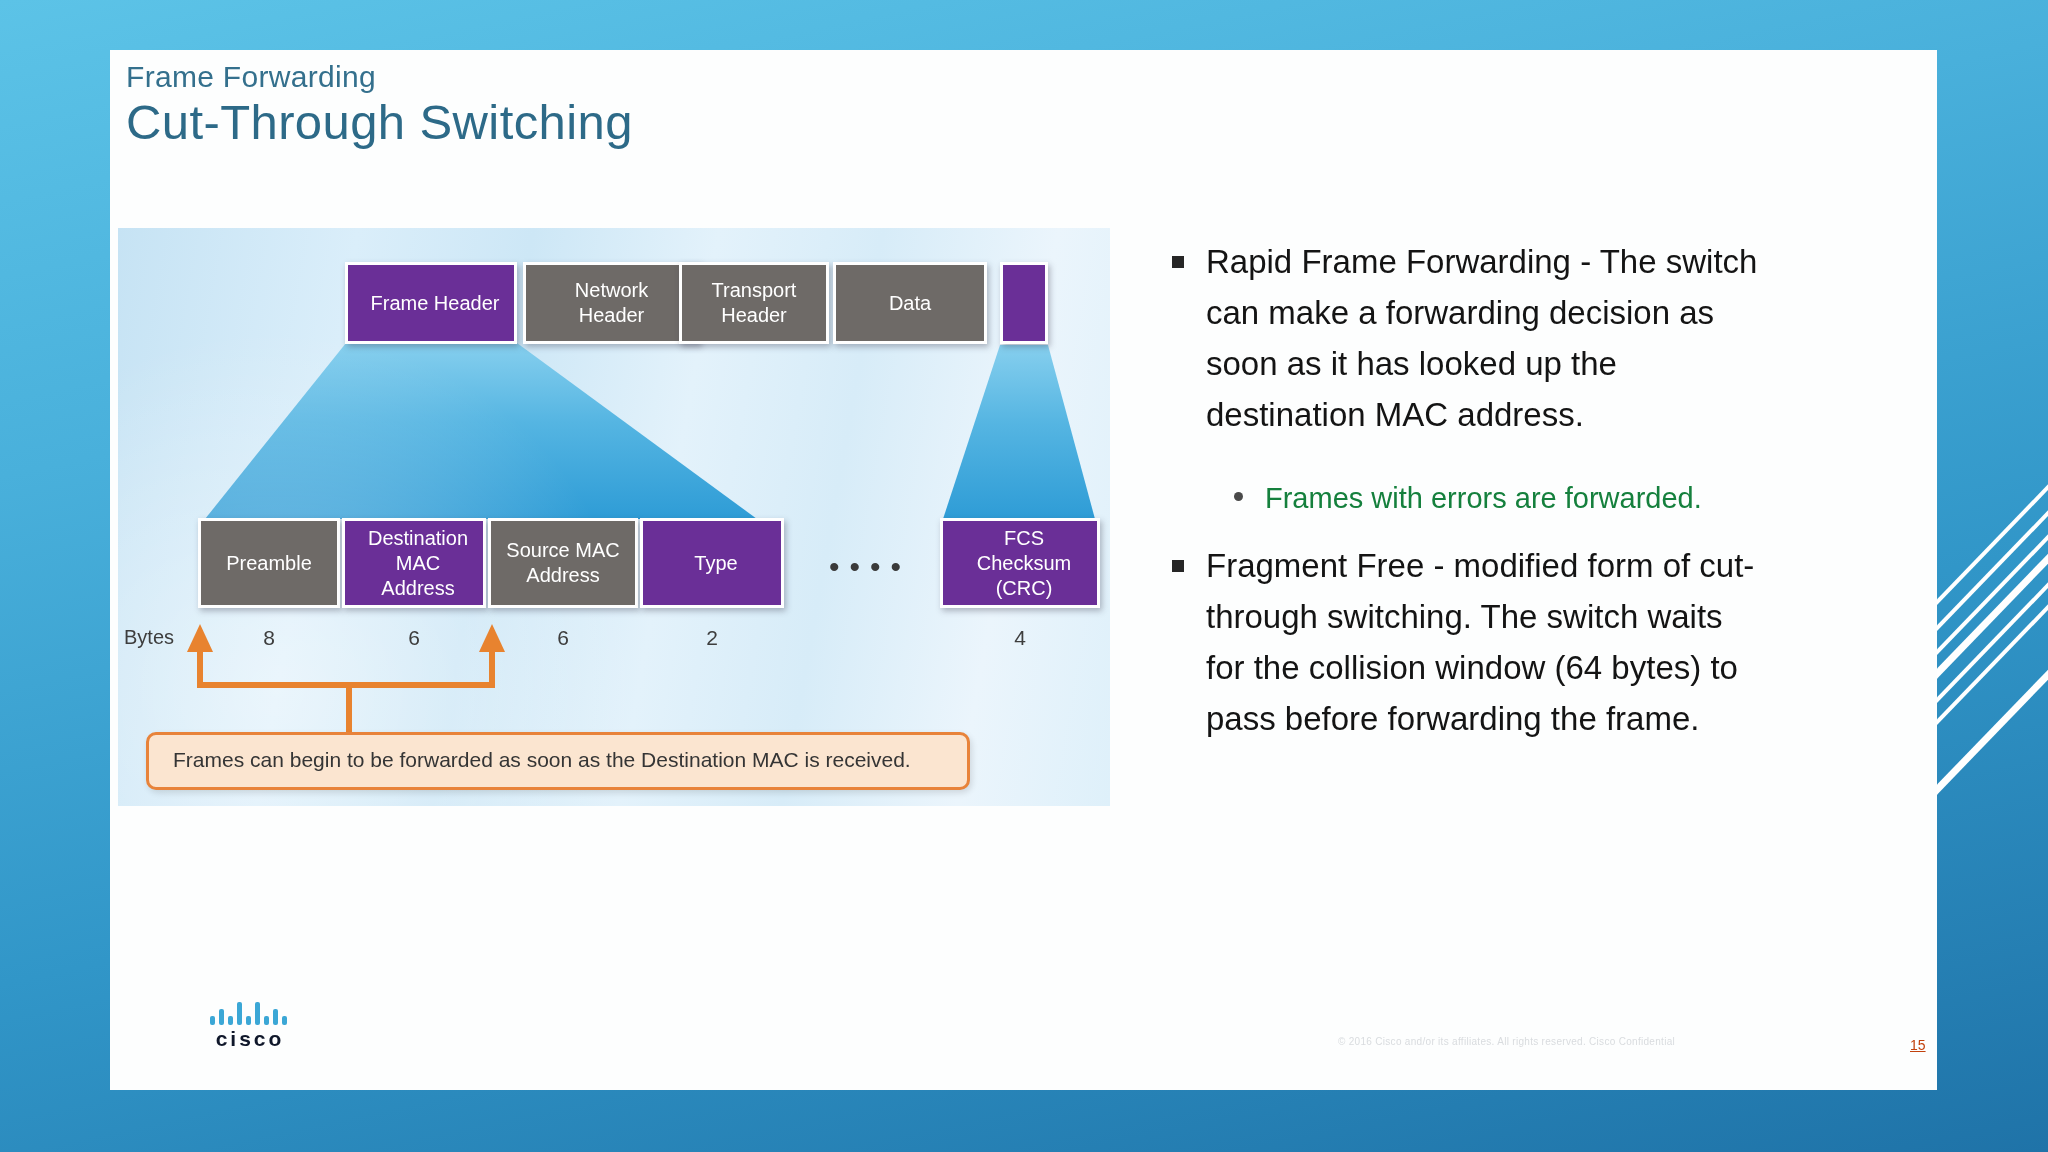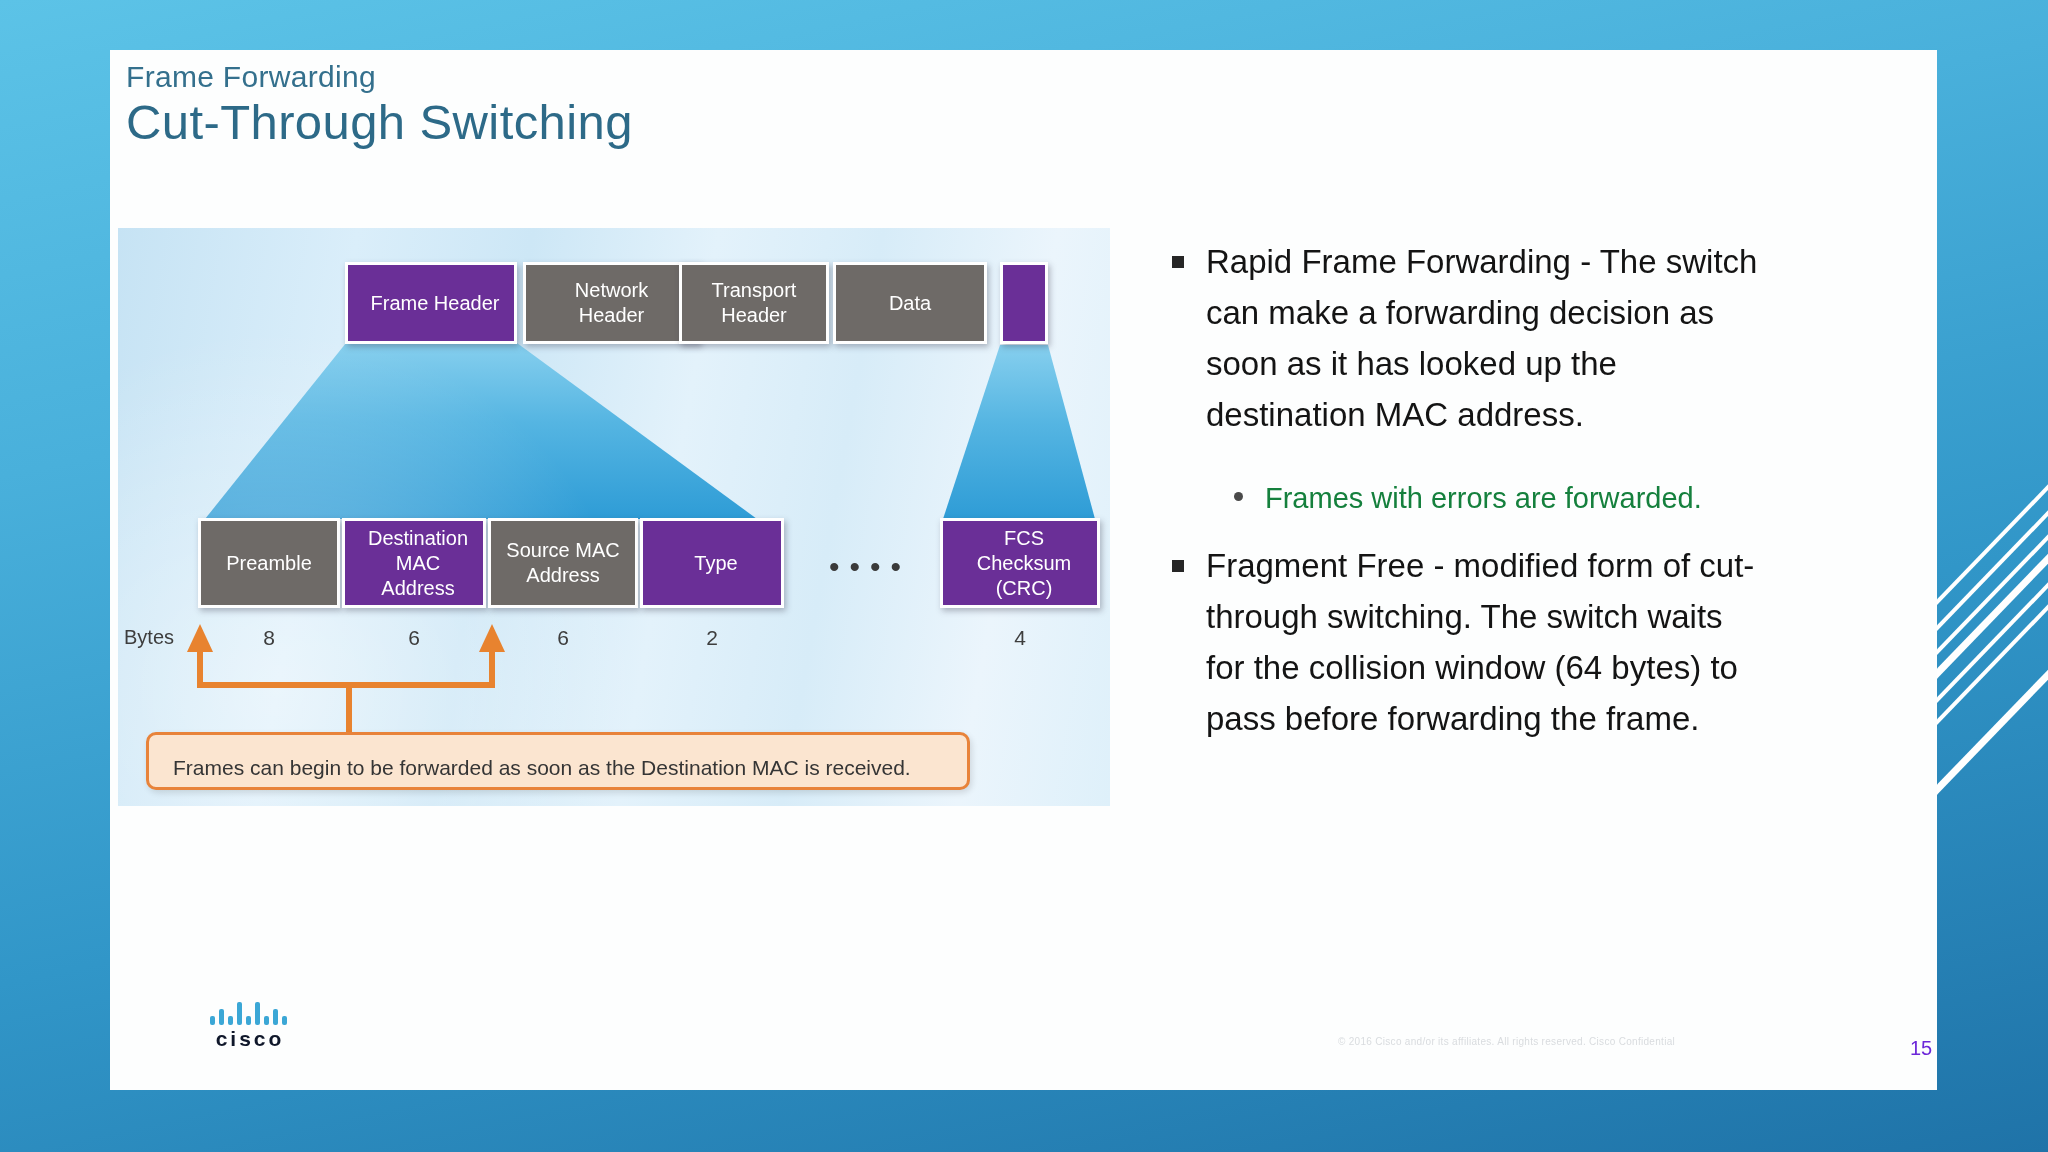--- a/index.html
+++ b/index.html
@@ -38,35 +38,35 @@
   .bytesrow{position:absolute;top:398px;font-size:21px;color:#3d3d3d;text-align:center;z-index:2;}
   .byteslabel{position:absolute;left:6px;top:398px;font-size:20px;color:#3d3d3d;z-index:2;}
   
   .orange{background:#e8832f;}
   .ahead{position:absolute;width:0;height:0;border-left:13px solid transparent;
          border-right:13px solid transparent;border-bottom:28px solid #e8832f;z-index:3;}
   .abar{position:absolute;z-index:3;}
   .callout{position:absolute;left:28px;top:504px;width:824px;height:58px;background:#fbe5d0;
            border:3px solid #e8833a;border-radius:10px;box-sizing:border-box;z-index:3;
            box-shadow:2px 3px 6px rgba(0,0,0,.12);}
-  .callout .ctext{display:block;padding:8px 0 0 24px;line-height:50px;font-size:21px;color:#353535;}
+  .callout .ctext{display:block;padding:0 0 0 24px;line-height:50px;font-size:21px;color:#353535;}
 
   
   .bullet{position:absolute;display:flex;gap:22px;}
   .sqmark{width:12px;height:12px;background:#262626;margin-top:20px;flex:0 0 auto;}
   .dotmark{width:9px;height:9px;border-radius:50%;background:#4a4a4a;margin-top:18px;flex:0 0 auto;}
   .btext{font-size:33px;line-height:51px;color:#141414;white-space:pre-line;width:780px;}
   .stext{font-size:29px;line-height:48px;color:#15803d;white-space:pre-line;width:720px;}
 
   
   .logo{position:absolute;left:92px;top:950px;width:96px;text-align:center;}
   .logo svg{display:block;margin:0 auto;}
   .logotext{font-size:21px;font-weight:bold;letter-spacing:3px;color:#0f172a;margin-top:1px;}
   .copyright{position:absolute;left:1228px;top:986px;font-size:10px;color:#d9dcdf;letter-spacing:.3px;}
-  .pagenum{position:absolute;left:1800px;top:987px;font-size:20px;color:#6d28d9;}
+  .pagenum{position:absolute;left:1800px;top:987px;font-size:14px;color:#c2410c;text-decoration:underline;}
 </style>
 </head>
 <body>
 
 <div class="stage">
 
   <div class="bg-lines">
     <div class="dl t3" style="top:538px"></div>
     <div class="dl t3" style="top:564px"></div>
     <div class="dl t3" style="top:588px"></div>

